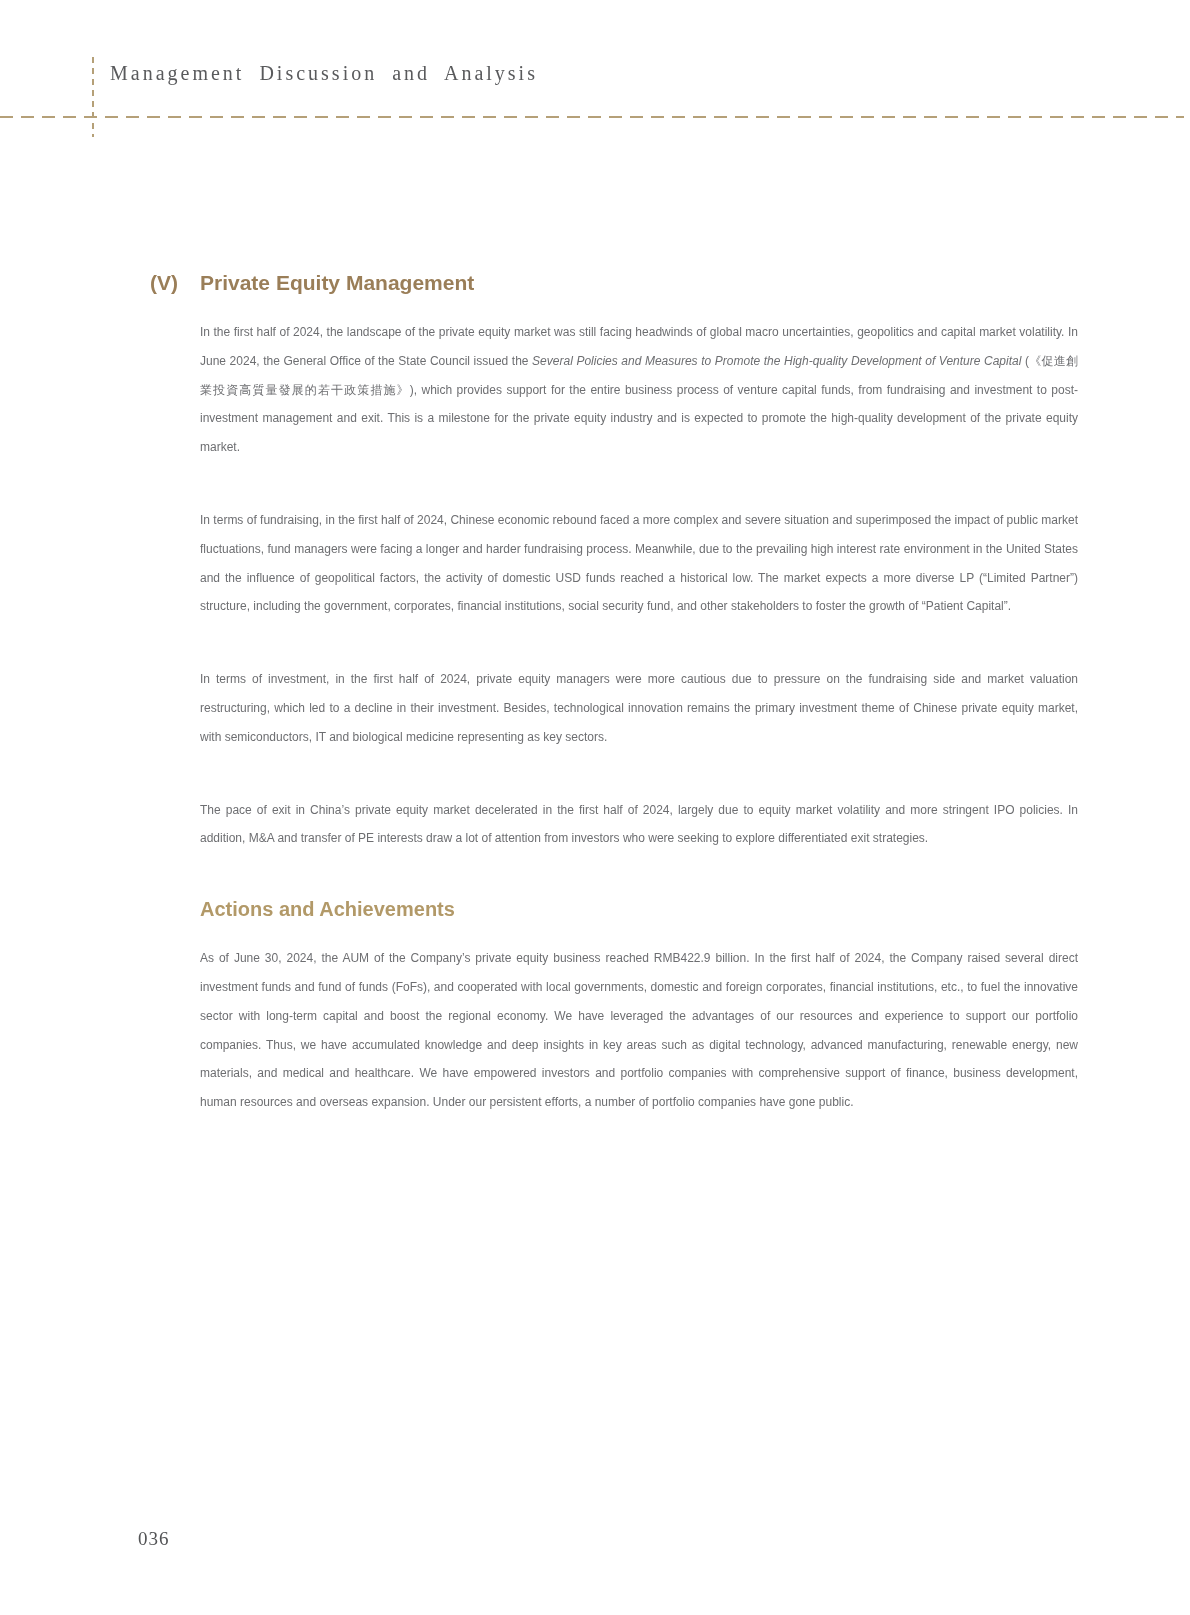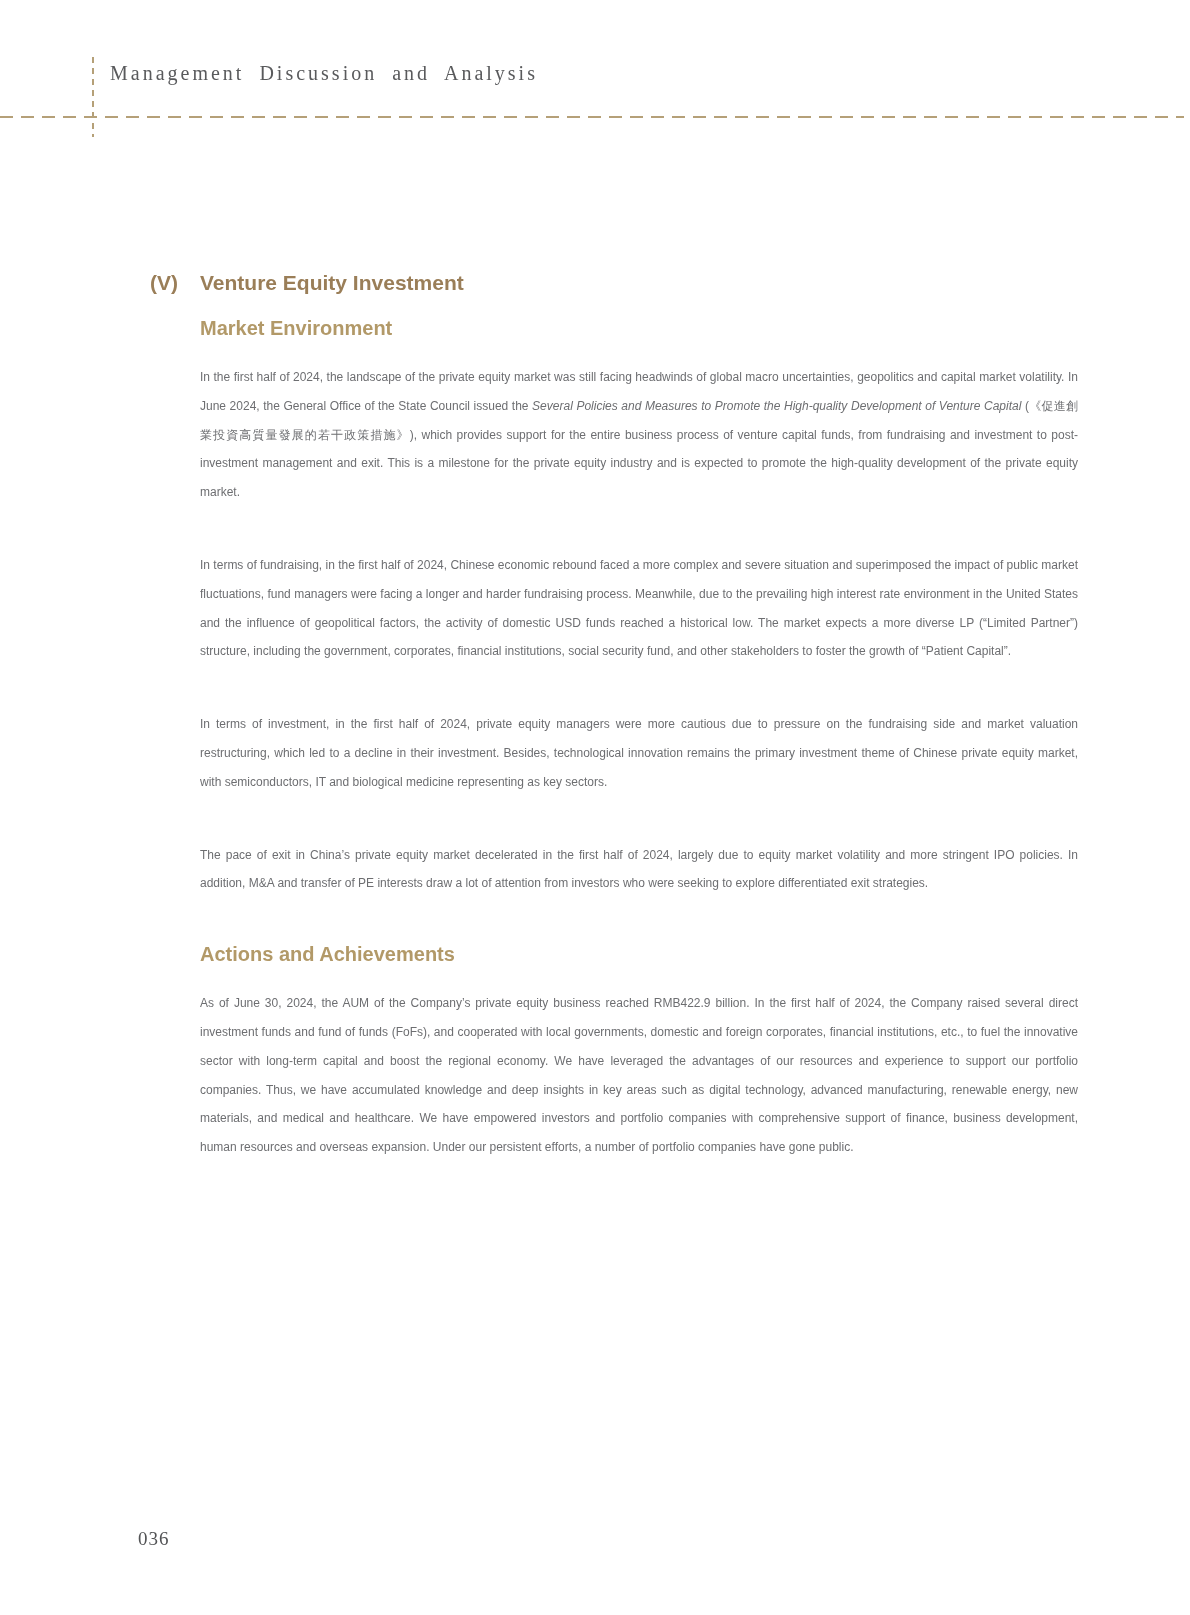--- a/index.html
+++ b/index.html
@@ -116,24 +116,23 @@
 <div class="page">
 
   <div class="v-dash"></div>
   <div class="header-title">Management Discussion and Analysis</div>
   <div class="h-dash"></div>
 
   <div class="content">
 
     <div class="section-head">
       <span class="section-index">(V)</span>
-      <h2 class="section-title">Venture Equity Investment</h2>
+      <h2 class="section-title">Private Equity Management</h2>
     </div>
 
-    <h3 class="sub-heading">Market Environment</h3>
 
     <p><span>In the first half of 2024, the landscape of the private equity market was still facing headwinds of global macro uncertainties, geopolitics and capital market volatility. In June 2024, the General Office of the State Council issued the </span><em>Several Policies and Measures to Promote the High-quality Development of Venture Capital</em><span> (《促進創業投資高質量發展的若干政策措施》), which provides support for the entire business process of venture capital funds, from fundraising and investment to post-investment management and exit. This is a milestone for the private equity industry and is expected to promote the high-quality development of the private equity market.</span></p>
 
     <p>In terms of fundraising, in the first half of 2024, Chinese economic rebound faced a more complex and severe situation and superimposed the impact of public market fluctuations, fund managers were facing a longer and harder fundraising process. Meanwhile, due to the prevailing high interest rate environment in the United States and the influence of geopolitical factors, the activity of domestic USD funds reached a historical low. The market expects a more diverse LP (“Limited Partner”) structure, including the government, corporates, financial institutions, social security fund, and other stakeholders to foster the growth of “Patient Capital”.</p>
 
     <p>In terms of investment, in the first half of 2024, private equity managers were more cautious due to pressure on the fundraising side and market valuation restructuring, which led to a decline in their investment. Besides, technological innovation remains the primary investment theme of Chinese private equity market, with semiconductors, IT and biological medicine representing as key sectors.</p>
 
     <p>The pace of exit in China’s private equity market decelerated in the first half of 2024, largely due to equity market volatility and more stringent IPO policies. In addition, M&amp;A and transfer of PE interests draw a lot of attention from investors who were seeking to explore differentiated exit strategies.</p>
 
     <h3 class="sub-heading actions">Actions and Achievements</h3>

